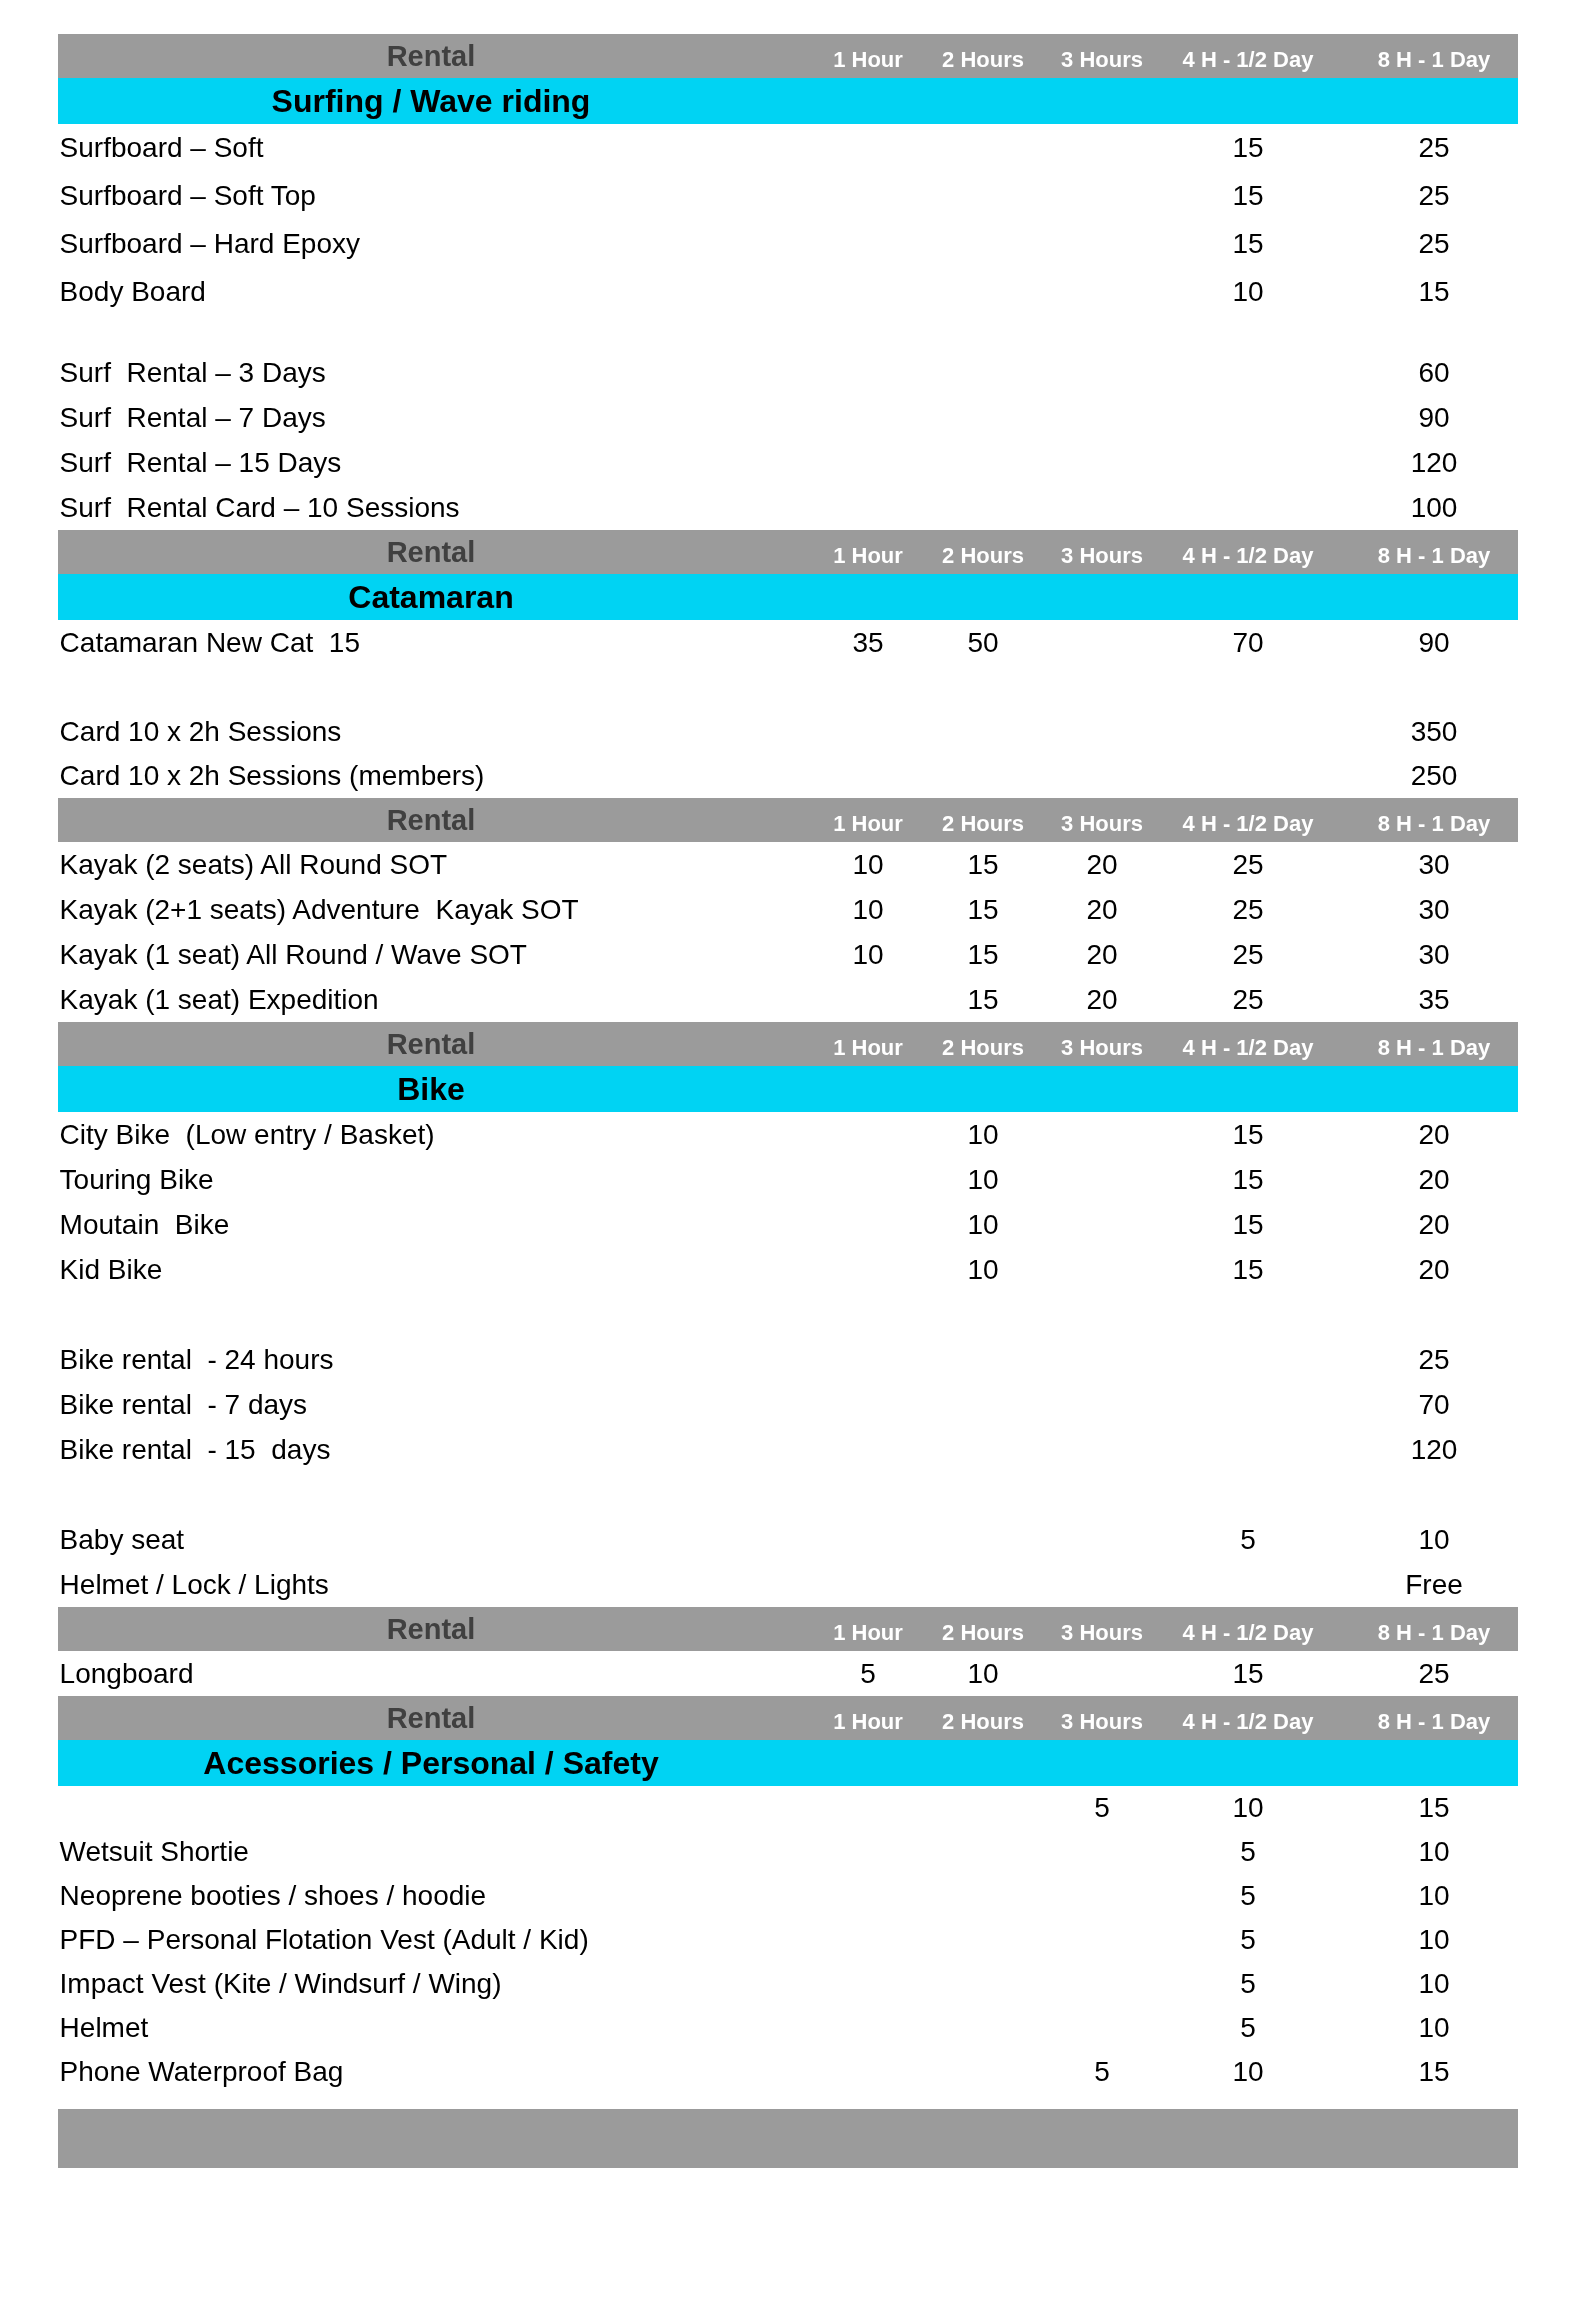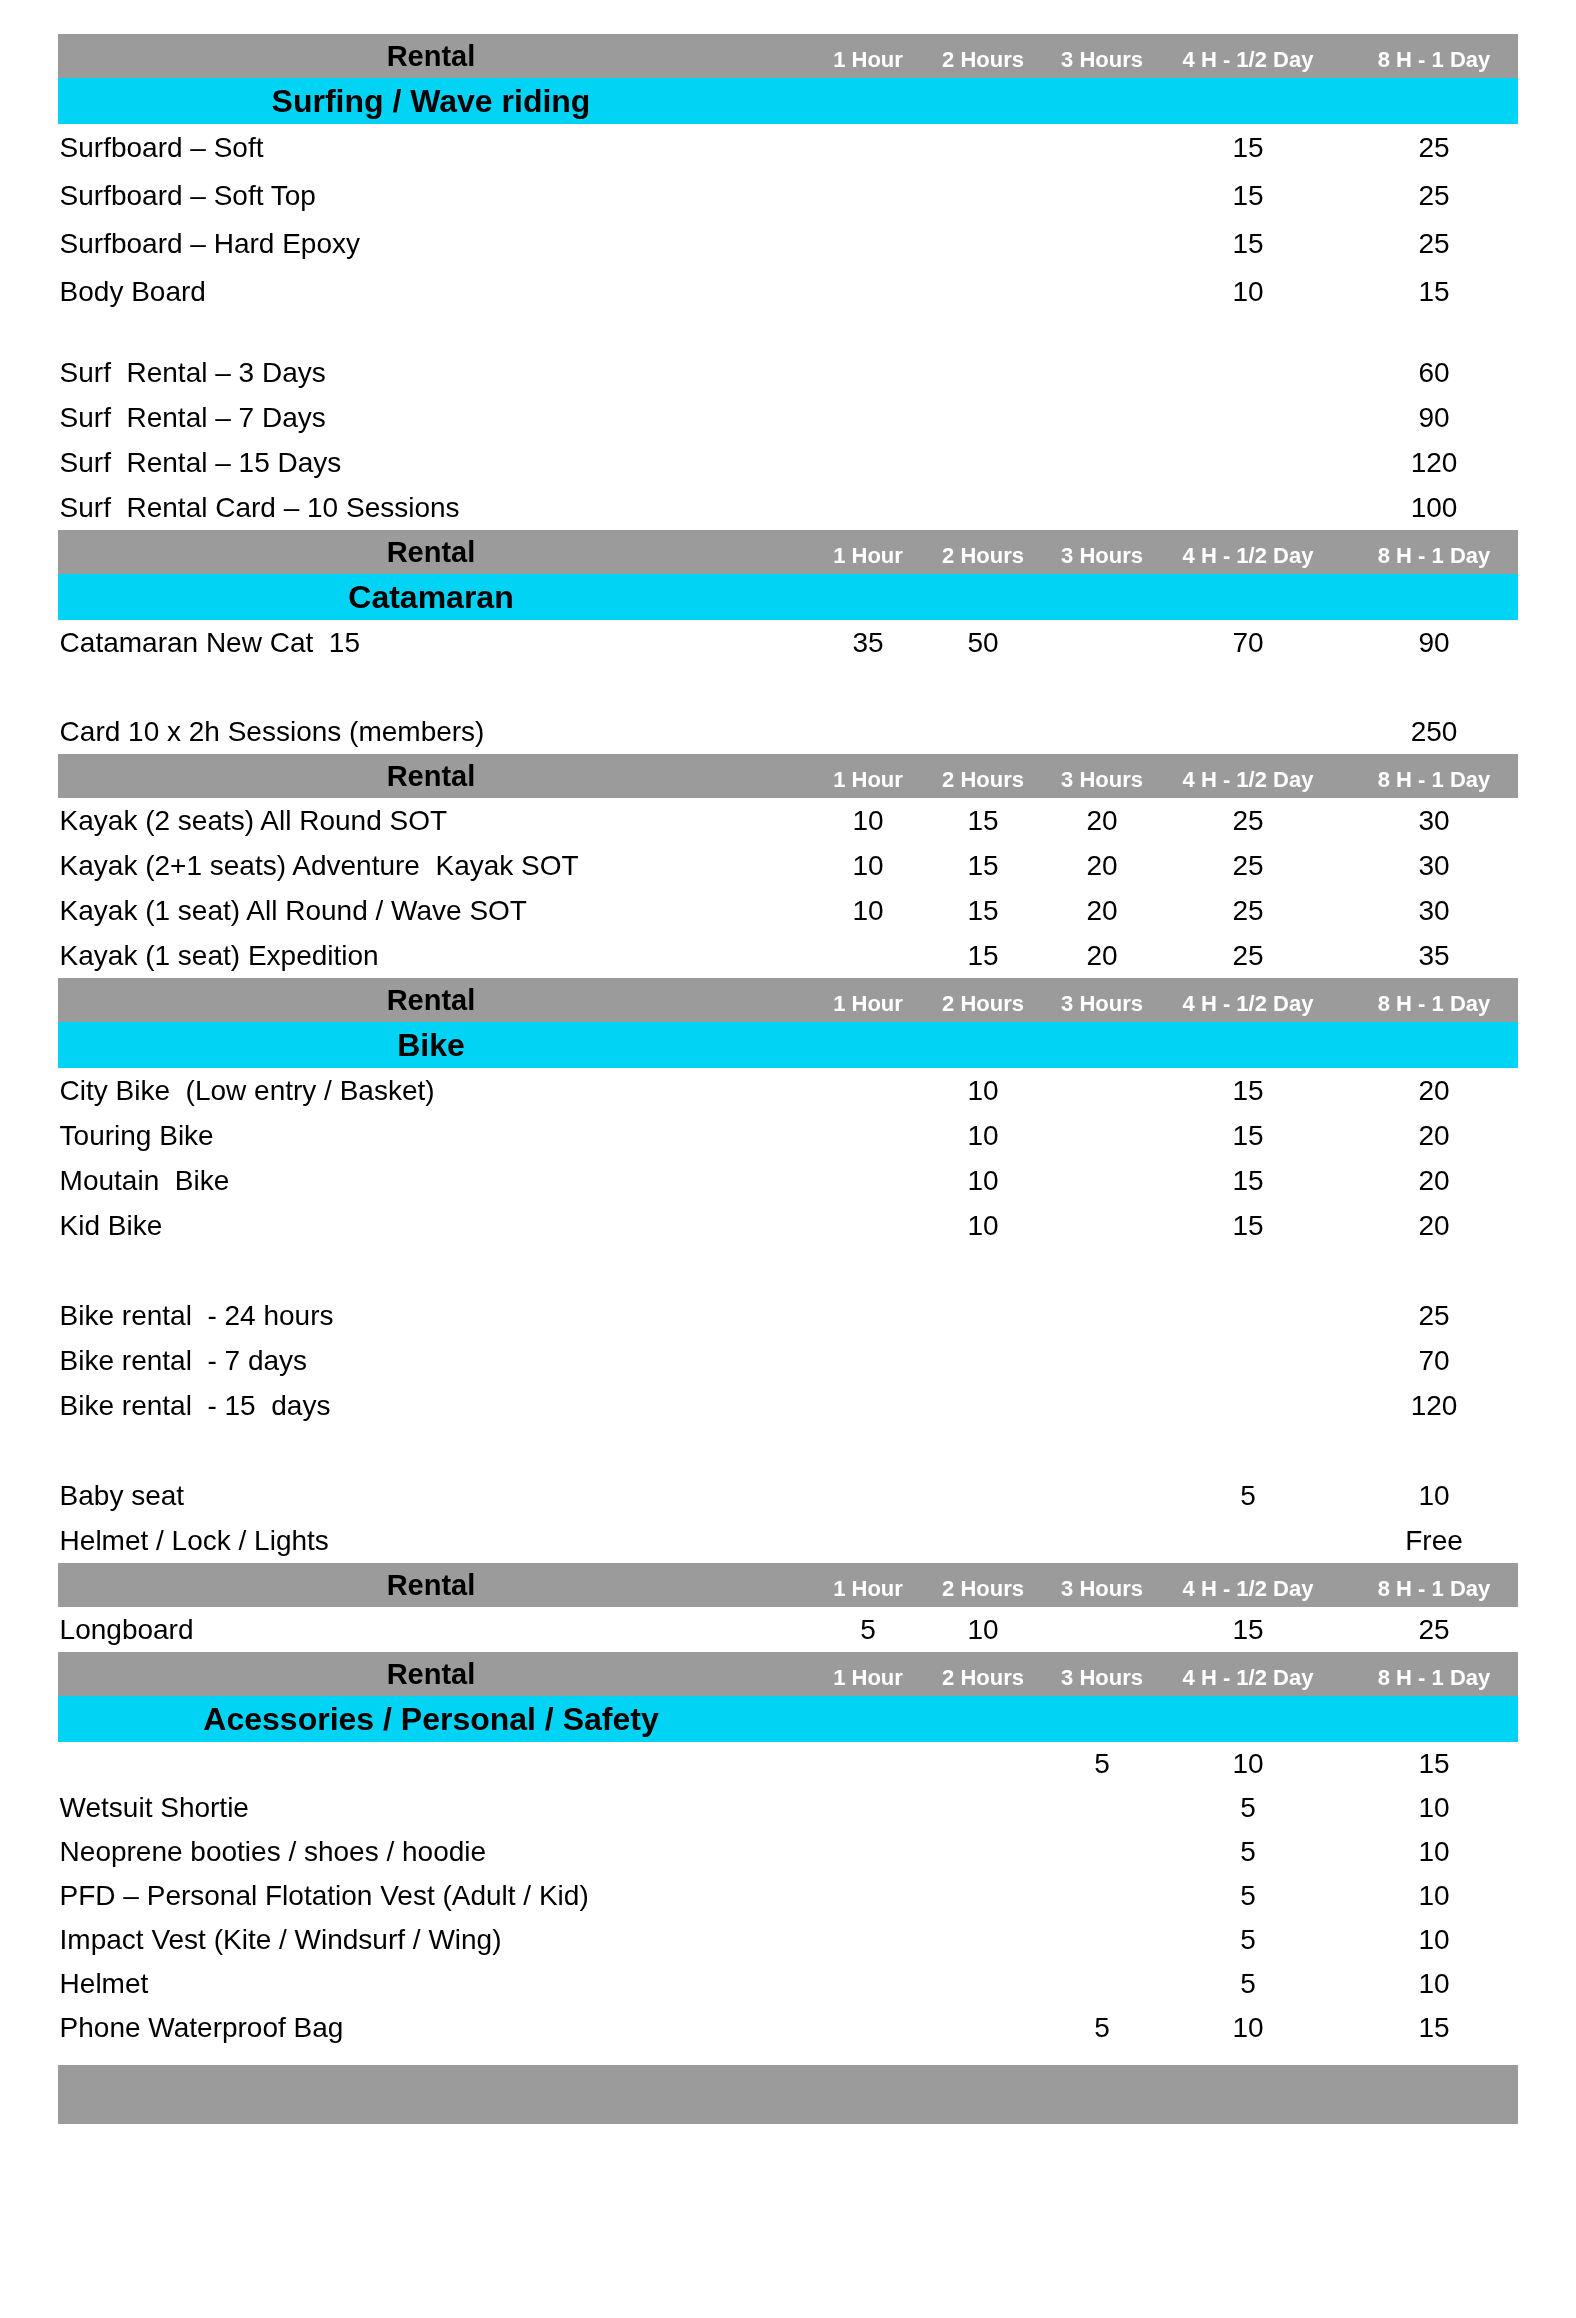--- a/index.html
+++ b/index.html
@@ -8,21 +8,21 @@
     background:#ffffff; overflow:hidden;
     font-family:"Liberation Sans", sans-serif; color:#000;
   }
   .table { position:absolute; left:58px; top:34px; width:1460px; }
   .block { position:relative; width:100%; }
 
   .hdr { background:#9b9b9b; height:44px; }
   .hdr .title {
     position:absolute; left:0; top:0; width:746px; height:100%;
     display:flex; align-items:center; justify-content:center;
-    color:#000000; font-weight:bold; font-size:29px;
+    color:#404040; font-weight:bold; font-size:29px;
   }
   .hdr .col {
     position:absolute; bottom:5.5px; transform:translateX(-50%);
     color:#ffffff; font-weight:bold; font-size:22px; white-space:pre;
   }
 
   .sec { background:#00d3f3; height:46px; }
   .sec .stitle {
     position:absolute; left:0; top:0; width:746px; height:100%;
     display:flex; align-items:center; justify-content:center;
@@ -108,20 +108,24 @@
       </div>
       <div class="block row">
         <span class="nm">Catamaran New Cat  15</span>
         <span class="val" style="left: 810px;">35</span>
         <span class="val" style="left: 925px;">50</span>
         <span class="val" style="left: 1190px;">70</span>
         <span class="val" style="left: 1376px;">90</span>
       </div>
       <div class="block spacer" style="height: 45px;"></div>
       <div class="block row" style="height: 44px;">
+        <span class="nm">Card 10 x 2h Sessions</span>
+        <span class="val" style="left: 1376px;">350</span>
+      </div>
+      <div class="block row" style="height: 44px;">
         <span class="nm">Card 10 x 2h Sessions (members)</span>
         <span class="val" style="left: 1376px;">250</span>
       </div>
       <div class="block hdr">
         <div class="title">Rental</div>
         <span class="col" style="left: 810px;">1 Hour</span>
         <span class="col" style="left: 925px;">2 Hours</span>
         <span class="col" style="left: 1044px;">3 Hours</span>
         <span class="col" style="left: 1190px;">4 H - 1/2 Day</span>
         <span class="col" style="left: 1376px;">8 H - 1 Day</span>

